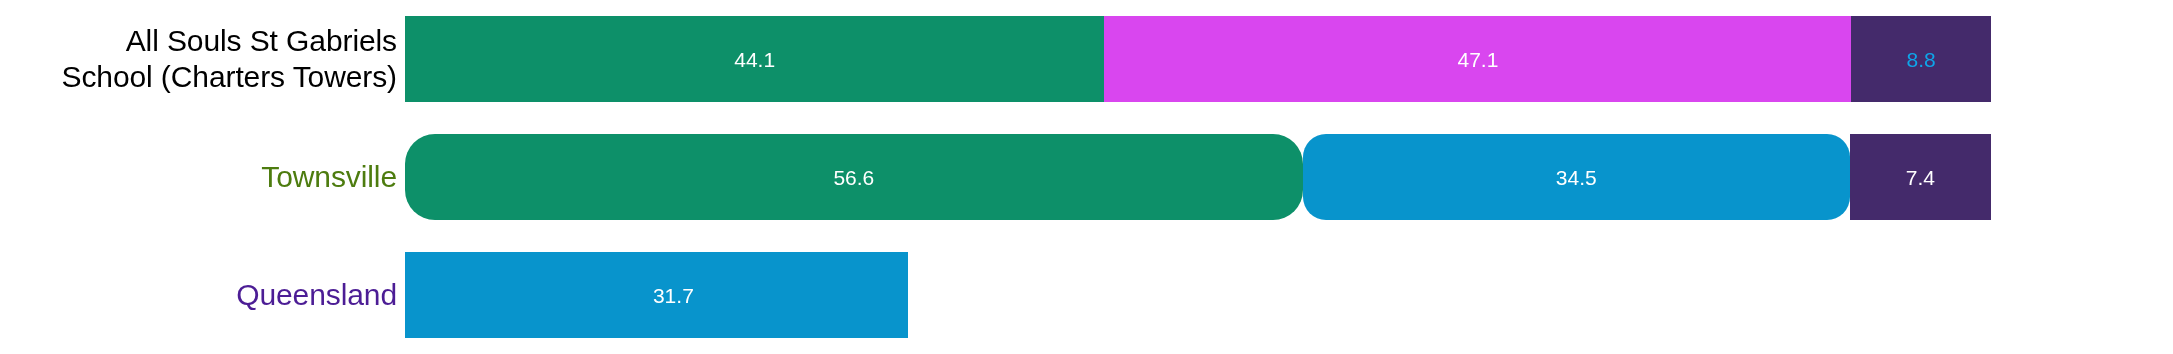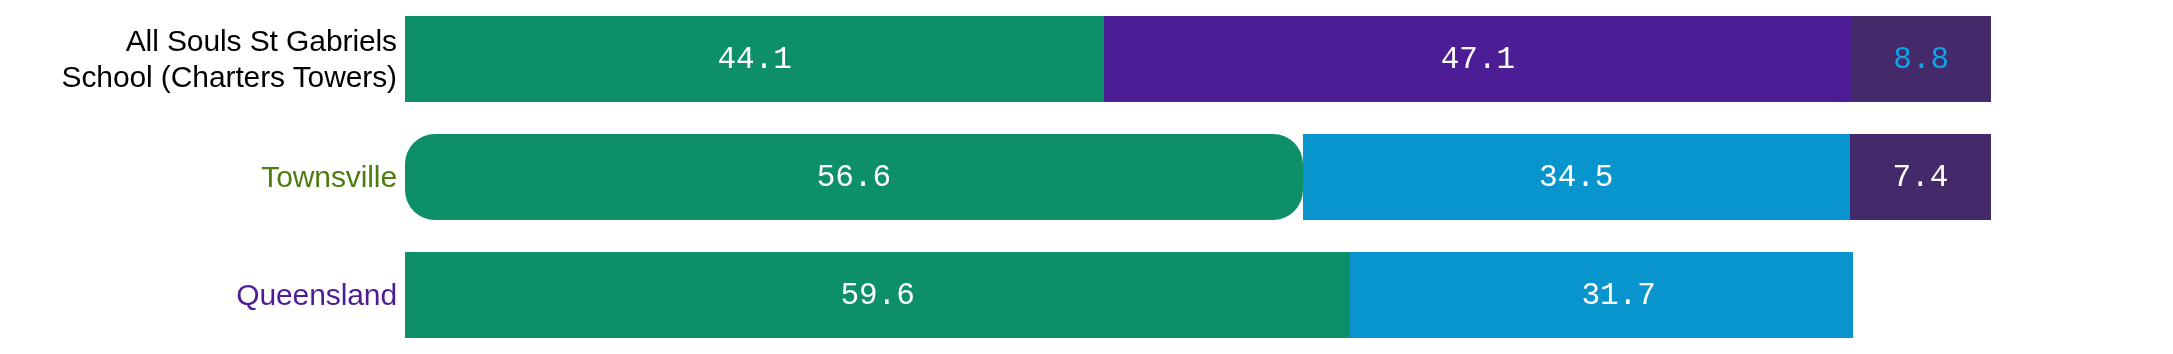--- a/index.html
+++ b/index.html
@@ -69,68 +69,65 @@
     color: #ffffff;
     font-size: 31px;
     font-family: "Liberation Sans", sans-serif;
     box-sizing: border-box;
     overflow: hidden;
     white-space: nowrap;
   }
 
   .seg-value {
     color: #ffffff;
-    font-size: 31px;
+    font-size: 21px;
     line-height: 1;
-    font-family: Liberation Mono, monospace;
+    font-family: Liberation Sans, sans-serif;
   }
 </style>
 </head>
 <body>
 
 <div id="chart-root" style="background: rgb(255, 255, 255);">
   <div class="plot-rows">
 
     <div class="bar-row">
       <div class="row-label" style="color: rgb(0, 0, 0);">All Souls St Gabriels
 School (Charters Towers)</div>
       <div class="bar-track">
         <div class="bar-seg" style="flex: 0 0 44.1%; background: rgb(13, 144, 105);">
           <span class="seg-value" style="color: rgb(255, 255, 255);">44.1</span>
         </div>
-        <div class="bar-seg" style="flex: 0 0 47.1%; background: #4c1d95;">
+        <div class="bar-seg" style="flex: 0 0 47.1%; background: #d946ef;">
           <span class="seg-value" style="color: rgb(255, 255, 255);">47.1</span>
         </div>
         <div class="bar-seg" style="flex: 0 0 8.8%; background: rgb(68, 42, 107);">
           <span class="seg-value" style="color: #0ea5e9;">8.8</span>
         </div>
       </div>
     </div>
 
     <div class="bar-row">
       <div class="row-label" style="color: #4d7c0f;">Townsville</div>
       <div class="bar-track">
         <div class="bar-seg" style="flex: 0 0 56.6%; background: rgb(13, 144, 105); border-radius: 30px;">
           <span class="seg-value" style="color: rgb(255, 255, 255);">56.6</span>
         </div>
-        <div class="bar-seg" style="flex: 0 0 34.5%; background: rgb(8, 148, 204);">
+        <div class="bar-seg" style="flex: 0 0 34.5%; background: rgb(8, 148, 204); border-radius: 23px;">
           <span class="seg-value" style="color: rgb(255, 255, 255);">34.5</span>
         </div>
         <div class="bar-seg" style="flex: 0 0 8.9%; background: rgb(68, 42, 107);">
           <span class="seg-value" style="color: rgb(255, 255, 255);">7.4</span>
         </div>
       </div>
     </div>
 
     <div class="bar-row">
       <div class="row-label" style="color: #4c1d95;">Queensland</div>
       <div class="bar-track">
-        <div class="bar-seg" style="flex: 0 0 59.6%; background: rgb(13, 144, 105);">
-          <span class="seg-value" style="color: rgb(255, 255, 255);">59.6</span>
-        </div>
         <div class="bar-seg" style="flex: 0 0 31.7%; background: rgb(8, 148, 204);">
           <span class="seg-value" style="color: rgb(255, 255, 255); margin-left: 34px;">31.7</span>
         </div>
       </div>
     </div>
 
   </div>
 </div>
 
 </body></html>

